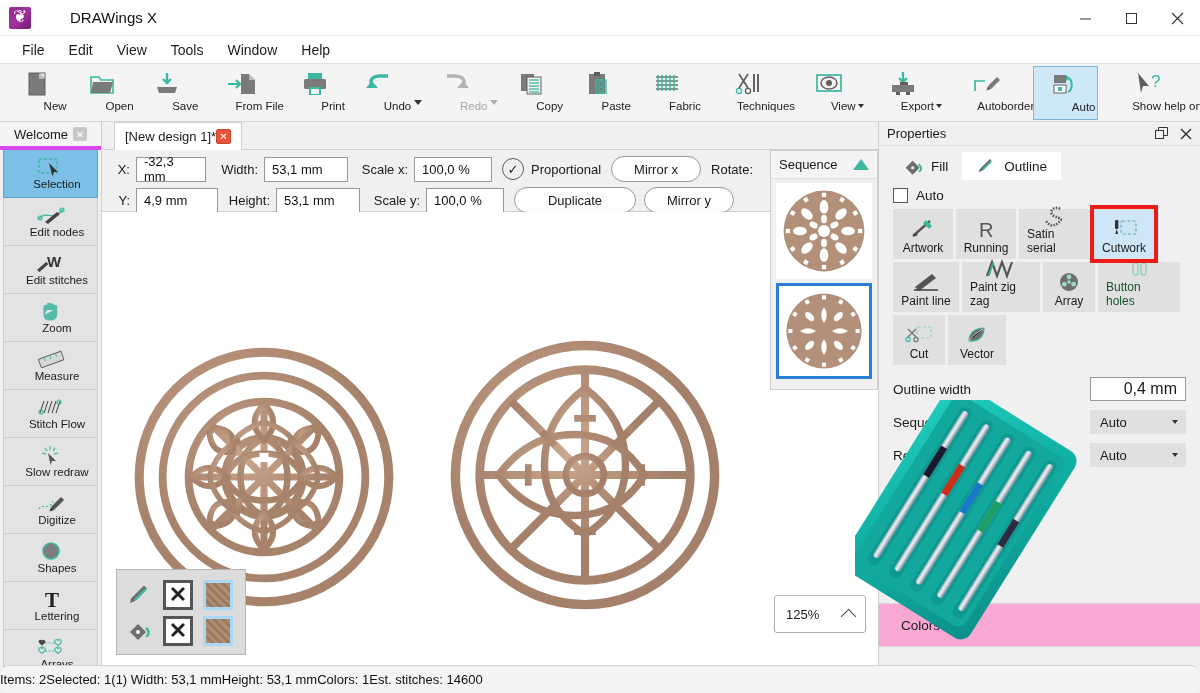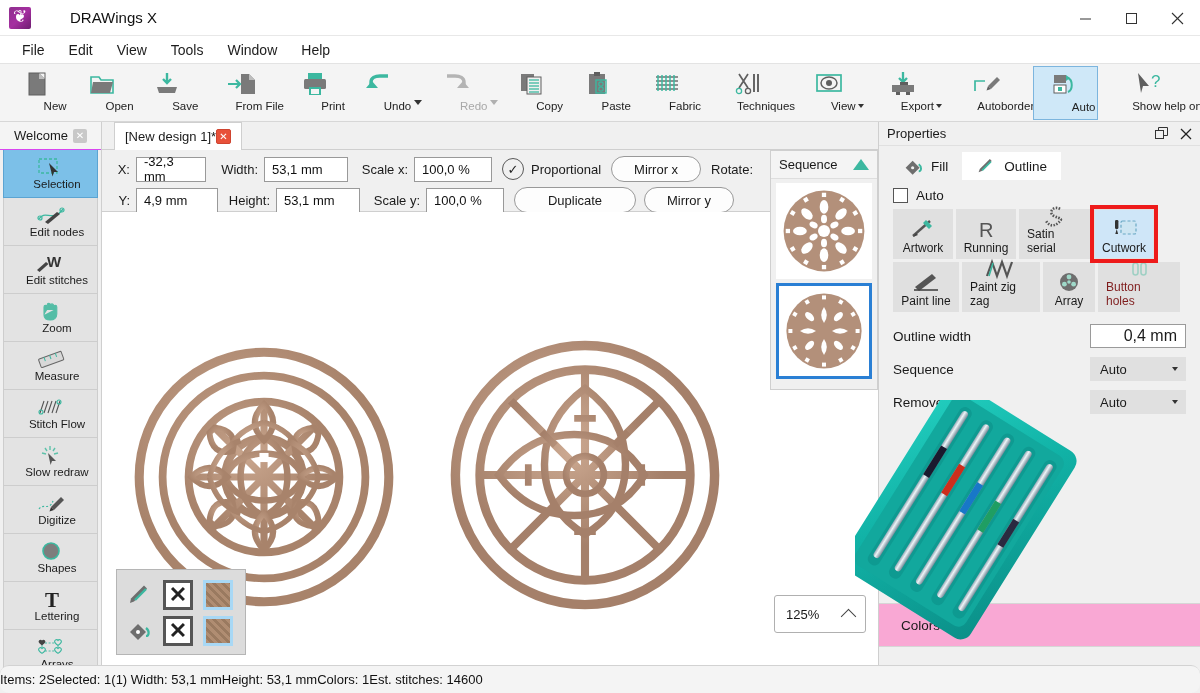--- a/index.html
+++ b/index.html
@@ -60,21 +60,21 @@
     border-top:4.5px solid #333; margin-left:2px; vertical-align:2px;}
   
   .main { position:absolute; top:122px; left:0; right:0; bottom:28px; }
   
   .toolbox {
     position:absolute; left:0; top:0; width:102px; bottom:0;
     background:#f0f0f0; border-right:1px solid #cfcfcf;
   }
   .welcometab {
     height:28px; display:flex; align-items:center; justify-content:center;
-    background:#f4f4f4; border-bottom:1px solid #d946ef; font-size:13px; gap:5px;
+    background:#f4f4f4; border-bottom:4px solid #d946ef; font-size:13px; gap:5px;
   }
   .tabx {
     width:14px;height:14px;background:#c8c8c8;color:#fff;font-size:10px;
     display:flex;align-items:center;justify-content:center;border-radius:2px;
   }
   .toolitem {
     height:48px; border-bottom:1px solid #cdcdcd; background:#e3e3e3;
     display:flex; flex-direction:column; align-items:center; justify-content:center;
     margin:0 3px; border-left:1px solid #cdcdcd; border-right:1px solid #cdcdcd;
   }
@@ -187,21 +187,21 @@
   .pgrid{ padding:0 8px 0 14px; }
   .prow{ display:flex; gap:3px; margin-bottom:3px; }
   .pbtn{
     background:#e0e0e0; border:1px solid #e0e0e0; display:flex; flex-direction:column;
     align-items:center; justify-content:flex-end; padding:4px 7px 3px 7px;
     min-width:52px; height:50px; font-size:12px; color:#1a1a1a;
   }
   .pbtn .pico{ height:24px; display:flex; align-items:center; justify-content:center; }
   .pbtn.selected{ background:#cfe6f8; }
   .pbtn.hl{ outline:4px solid #ee1b1b; outline-offset:0px; position:relative; z-index:3; }
-  .pbtn.dim{ color:#7f1d1d; }
+  .pbtn.dim{ color:#14532d; }
   .pfieldrow{
     display:flex; align-items:center; padding:9px 14px 0 14px; font-size:13.5px;
     justify-content:space-between;
   }
   .pinput{
     width:96px; height:24px; background:#fff; border:1px solid #9a9a9a;
     display:flex; align-items:center; justify-content:flex-end; padding:0 8px;
     font-size:16px;
   }
   .pselect{
@@ -1036,20 +1036,42 @@
           <div class="pico">
             <svg width="30" height="22" viewBox="0 0 30 22">
                 <rect x="9" y="5" width="5" height="12" rx="2.5" fill="none" stroke="#9fd0c4" stroke-width="1.6"></rect>
                 <rect x="17" y="5" width="5" height="12" rx="2.5" fill="none" stroke="#9fd0c4" stroke-width="1.6"></rect>
               </svg>
           </div>
           <div>Button holes</div>
         </div>
       </div>
 
+      <div class="prow">
+        <div class="pbtn" style="width:48px">
+          <div class="pico">
+            <svg width="28" height="22" viewBox="0 0 28 22">
+                <rect x="12" y="3" width="14" height="11" rx="1" fill="none" stroke="#8fd0c0" stroke-width="1.2" stroke-dasharray="3 2"></rect>
+                <path d="M3 5l8 8M11 5l-8 8" stroke="#777" stroke-width="1.4"></path>
+                <circle cx="3" cy="15.5" r="2.1" fill="none" stroke="#3cb8a0" stroke-width="1.2"></circle>
+                <circle cx="11" cy="15.5" r="2.1" fill="none" stroke="#777" stroke-width="1.2"></circle>
+              </svg>
+          </div>
+          <div>Cut</div>
+        </div>
+        <div class="pbtn" style="width:58px">
+          <div class="pico">
+            <svg width="26" height="22" viewBox="0 0 26 22">
+                <path d="M5 17c0-8 6-13 15-13 0 9-6 14-15 13z" fill="#6e6e6e" stroke="#3cb8a0" stroke-width="1.2"></path>
+                <path d="M5 17C9 11 14 8 19 5" stroke="#cfcfcf" stroke-width="1"></path>
+              </svg>
+          </div>
+          <div>Vector</div>
+        </div>
+      </div>
     </div>
 
     <div class="pfieldrow">
       <span>Outline width</span>
       <span class="pinput">0,4 mm</span>
     </div>
 
     <div class="pfieldrow">
       <span>Sequence</span>
       <span class="pselect">

